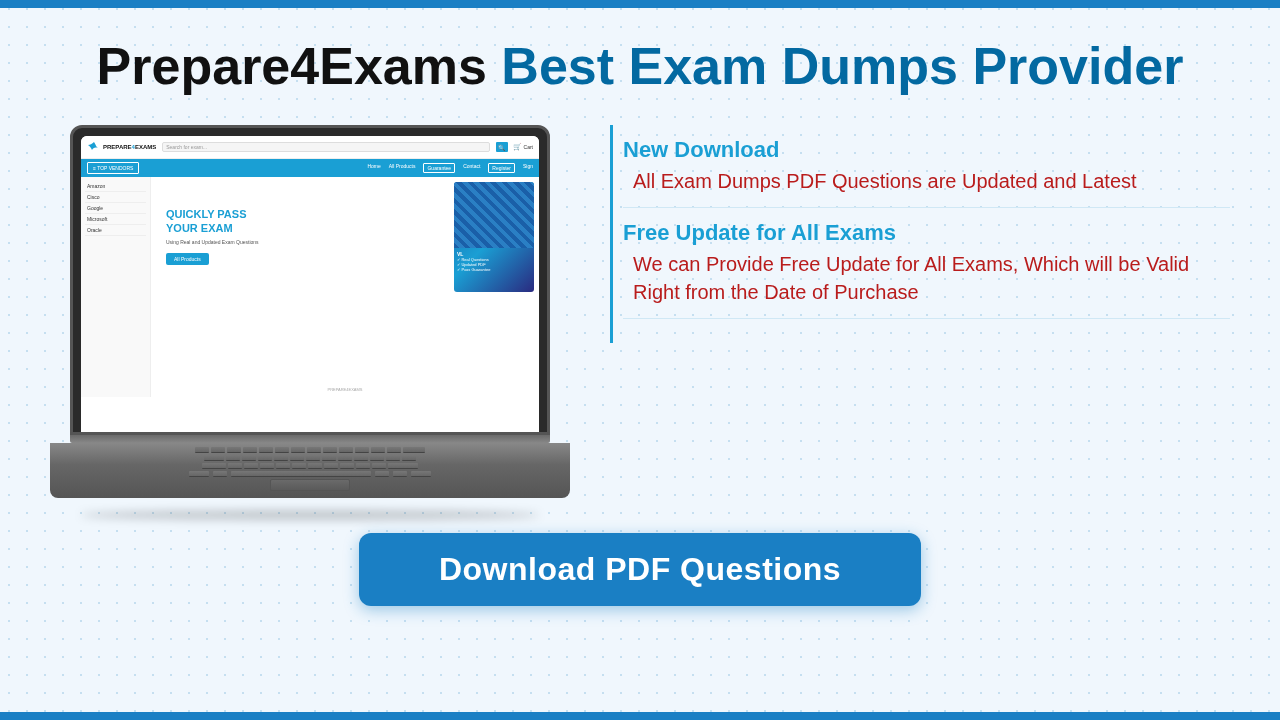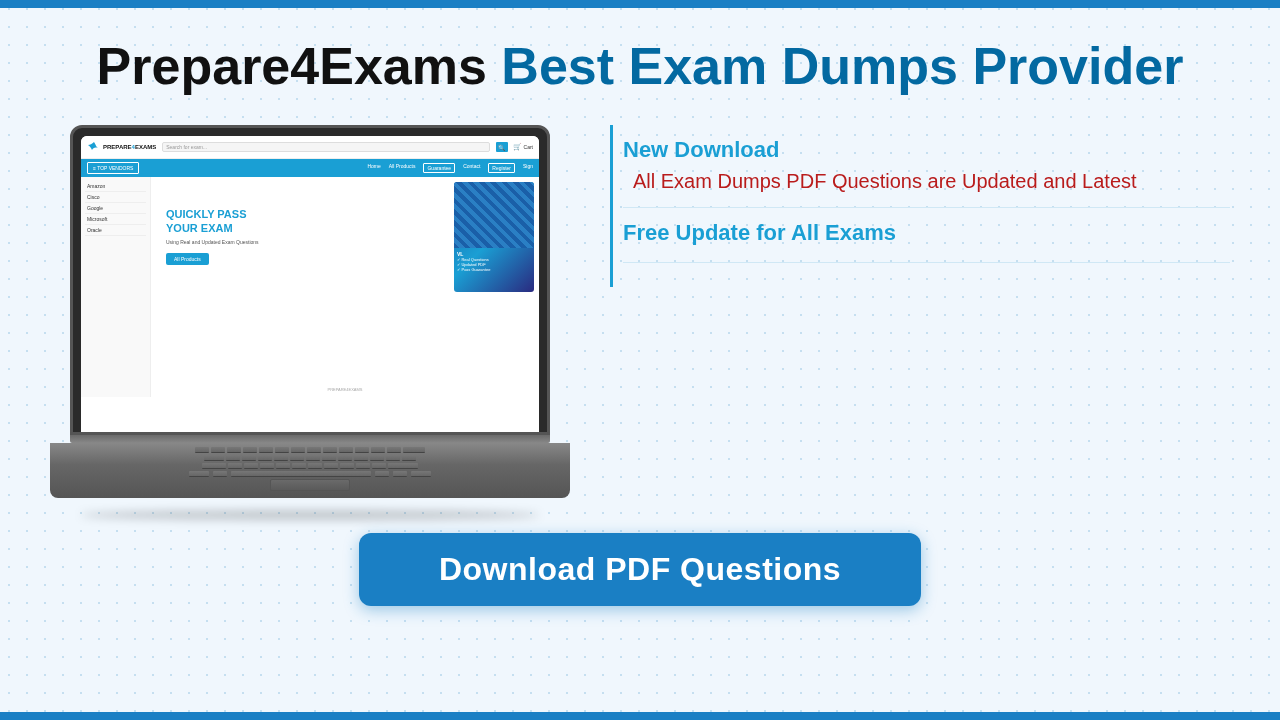--- a/index.html
+++ b/index.html
@@ -582,20 +582,21 @@
       </div>
     </div>
 
     <div class="features-section">
       <div class="feature-item">
         <div class="feature-title">New Download</div>
         <div class="feature-desc">All Exam Dumps PDF Questions are Updated and Latest</div>
       </div>
       <div class="feature-item">
         <div class="feature-title">Free Update for All Exams</div>
+        <div class="feature-desc">We can Provide Free Update for All Exams, Which will be Valid Right from the Date of Purchase</div>
       </div>
       <div class="feature-item">
       </div>
     </div>
 
   </div>
 
   <div class="download-section">
     <button class="download-btn">Download PDF Questions</button>
   </div>

